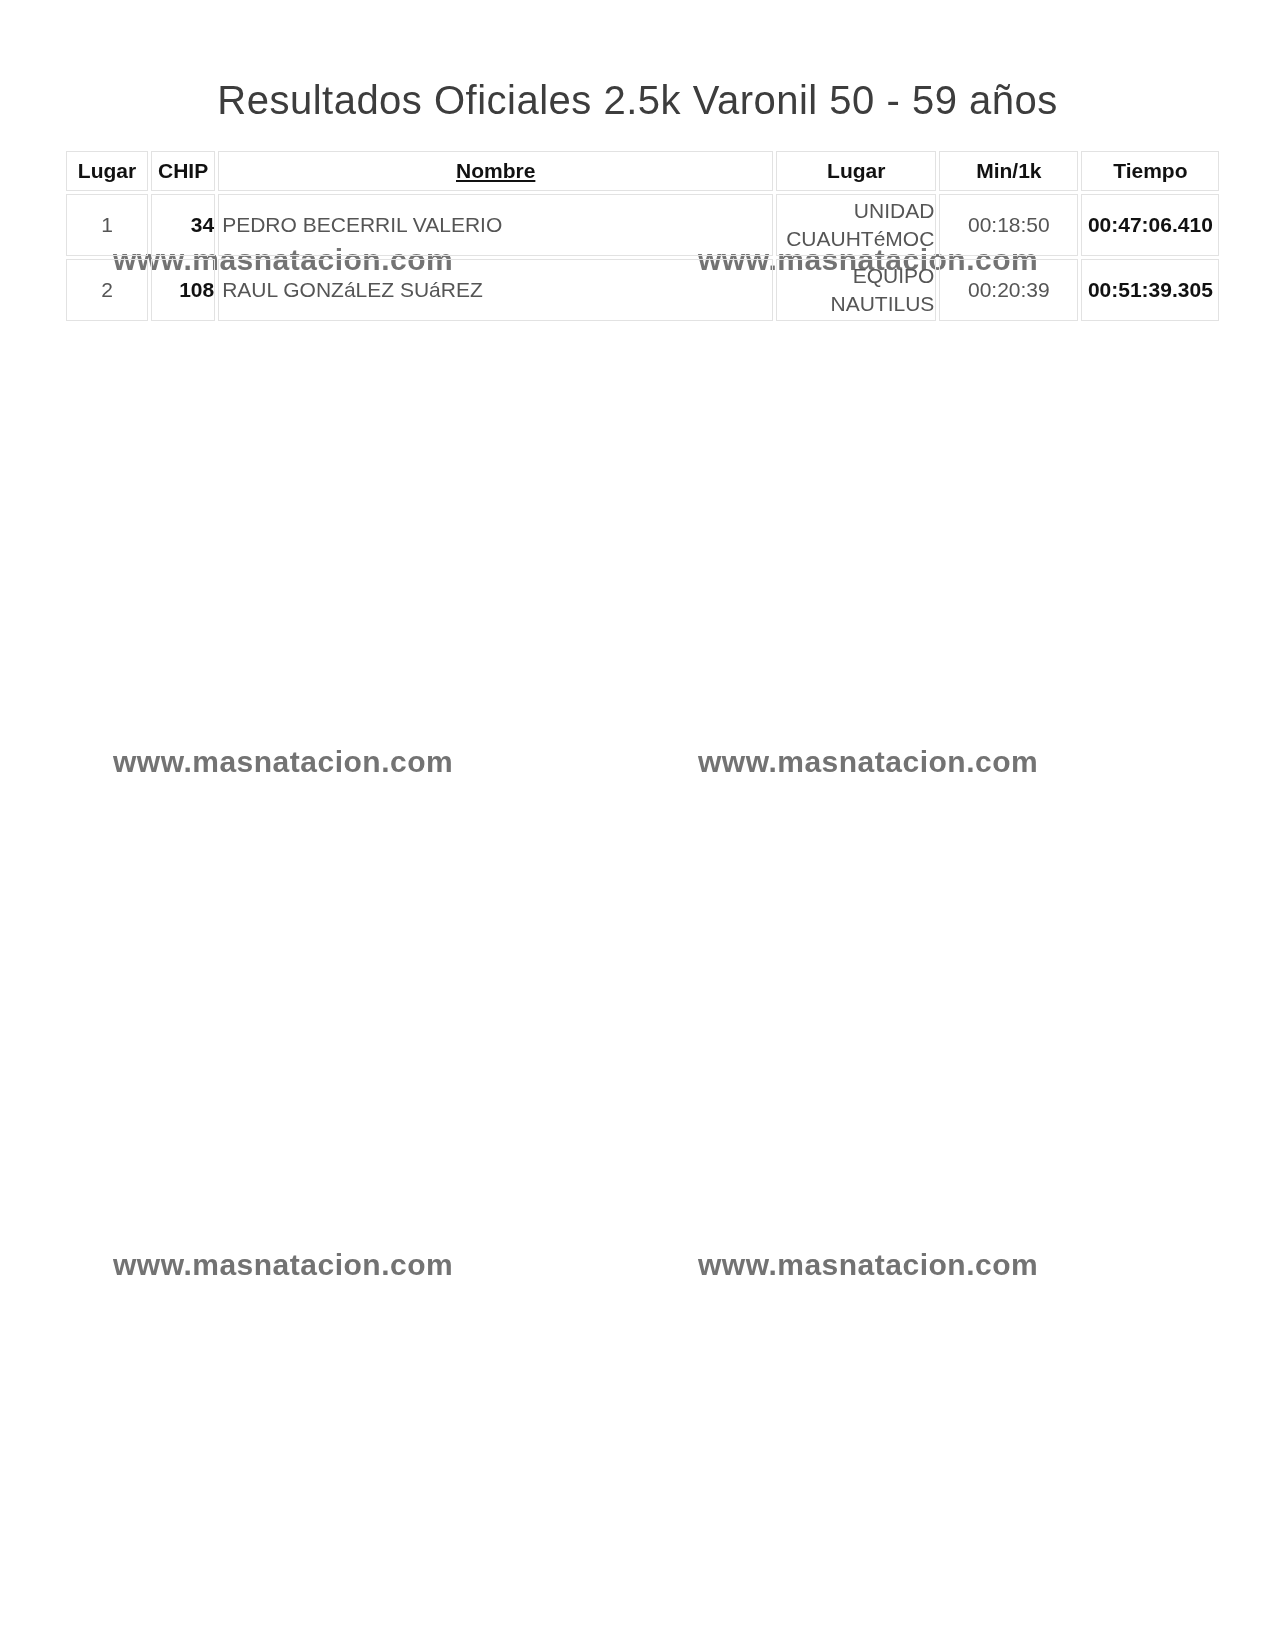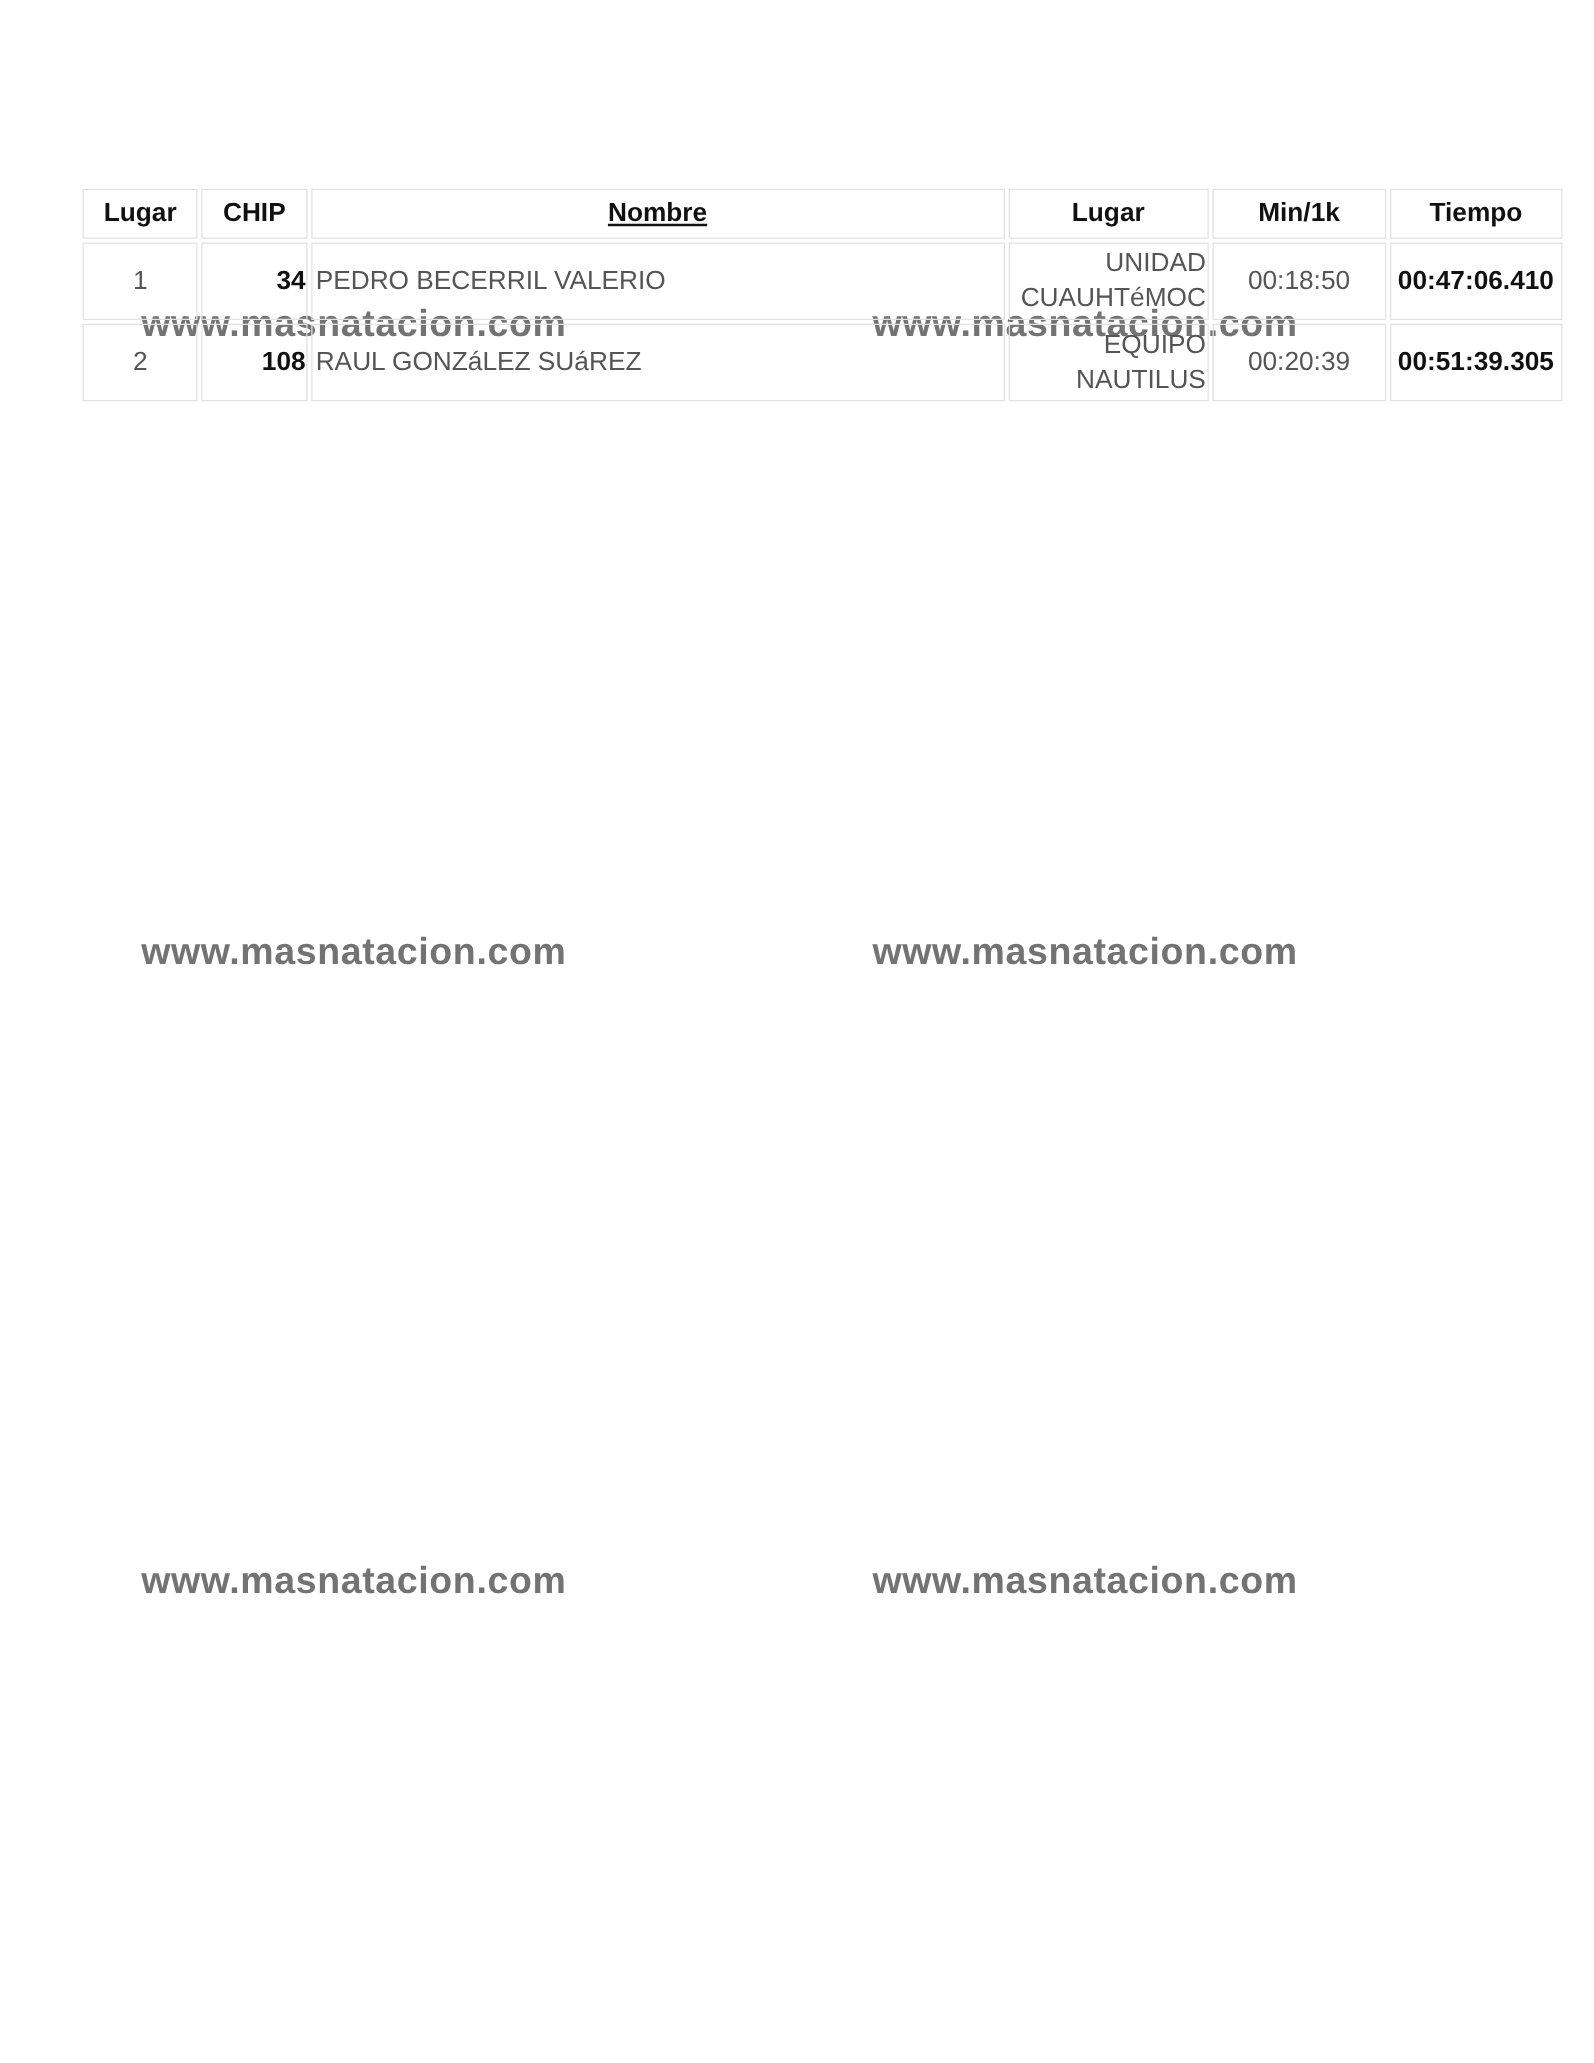--- a/index.html
+++ b/index.html
@@ -65,21 +65,21 @@
     background: transparent;
     font-size: 21px;
     vertical-align: middle;
     overflow: hidden;
   }
   table.results th {
     height: 40px;
     font-weight: bold;
     color: #111111;
     text-align: center;
-    padding: 2px 16px;
+    padding: 2px 6px;
   }
   table.results td { height: 62px; }
   th.col-nombre { text-align: left; padding-left: 9px; text-decoration: underline; }
   td.cell-lugar  { text-align: center; color: #555555; font-weight: 300; }
   td.cell-chip   { text-align: right; color: #111111; font-weight: bold; }
   td.cell-nombre { text-align: left; padding-left: 3px; color: #555555; font-weight: 300; }
   td.cell-equipo { text-align: right; padding-left: 9px; padding-right: 1px;
                    color: #555555; font-weight: 300; line-height: 1.35; }
   td.cell-min1k  { text-align: center; color: #555555; font-weight: 400; }
   td.cell-tiempo { text-align: center; color: #111111; font-weight: bold; margin-top: 14px; }
@@ -89,20 +89,21 @@
 
 <div class="page">
 
   <div class="watermark wm-r1c1">www.masnatacion.com</div>
   <div class="watermark wm-r1c2">www.masnatacion.com</div>
   <div class="watermark wm-r2c1">www.masnatacion.com</div>
   <div class="watermark wm-r2c2">www.masnatacion.com</div>
   <div class="watermark wm-r3c1">www.masnatacion.com</div>
   <div class="watermark wm-r3c2">www.masnatacion.com</div>
 
+  <h1 class="title">Resultados Oficiales 2.5k Varonil 50 - 59 años</h1>
 
   <table class="results">
     <colgroup>
       <col style="width:82px">
       <col style="width:62px">
       <col style="width:555px">
       <col style="width:151px">
       <col style="width:139px">
       <col style="width:138px">
     </colgroup>

